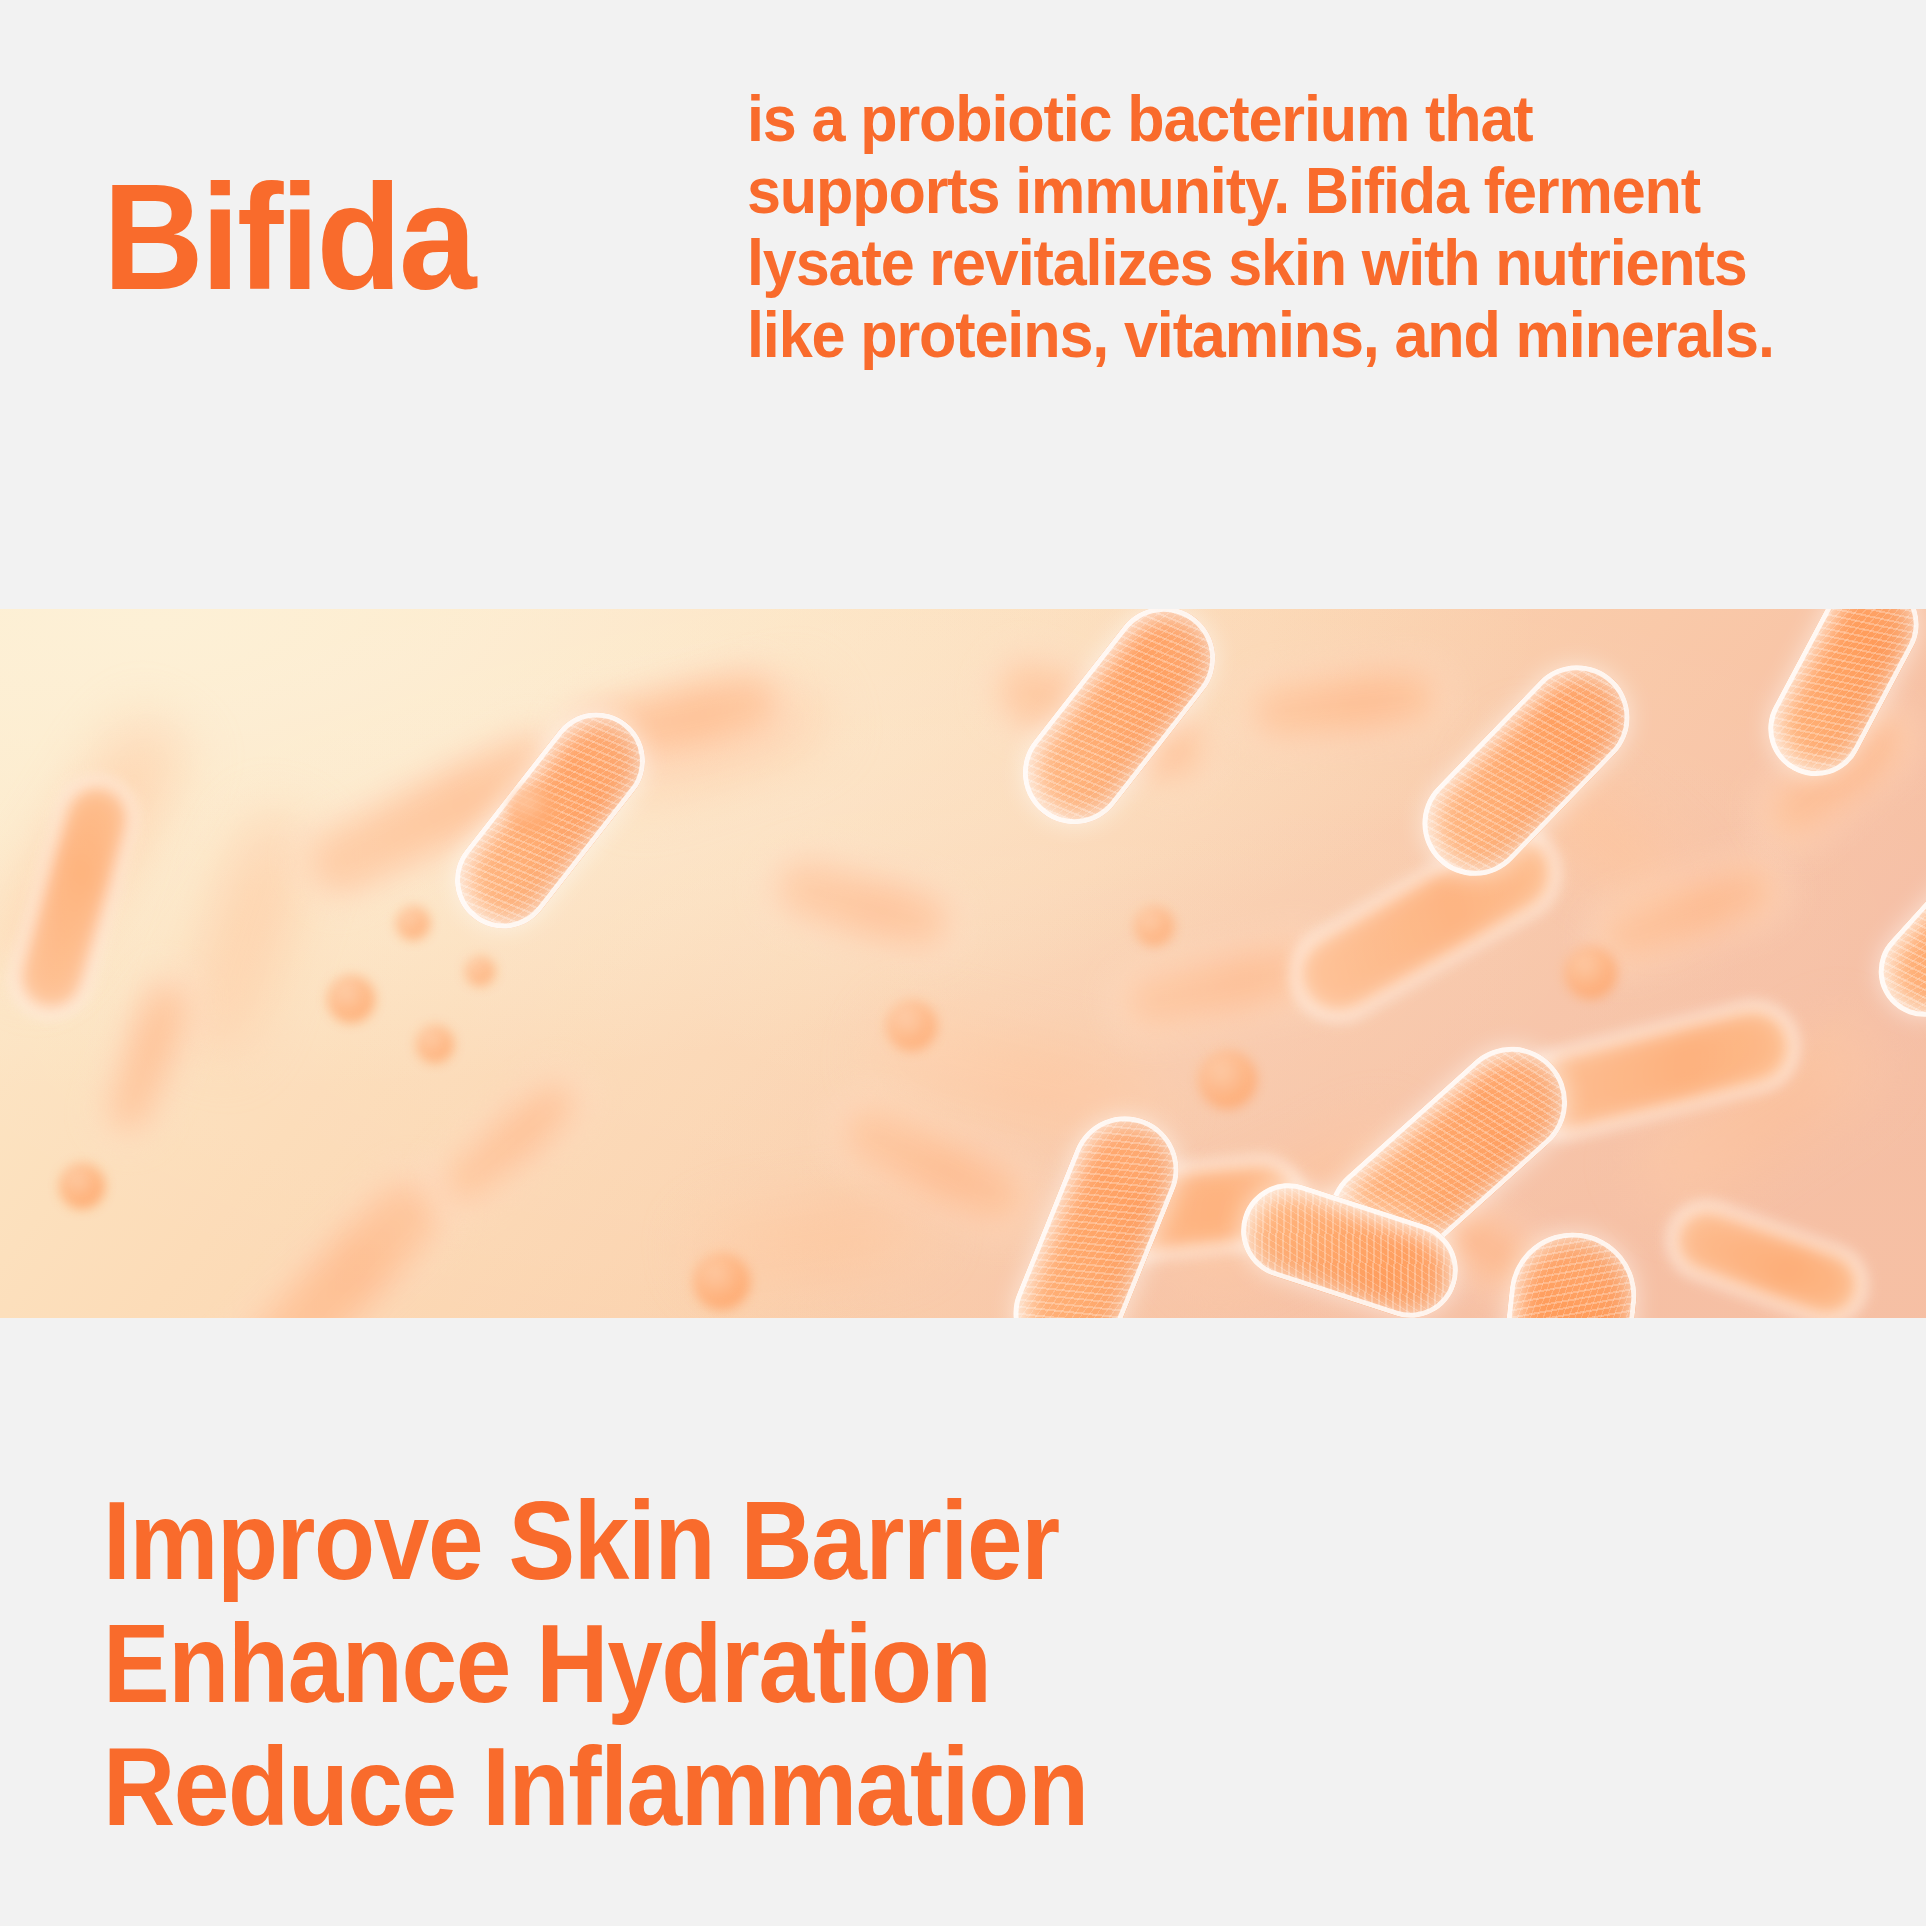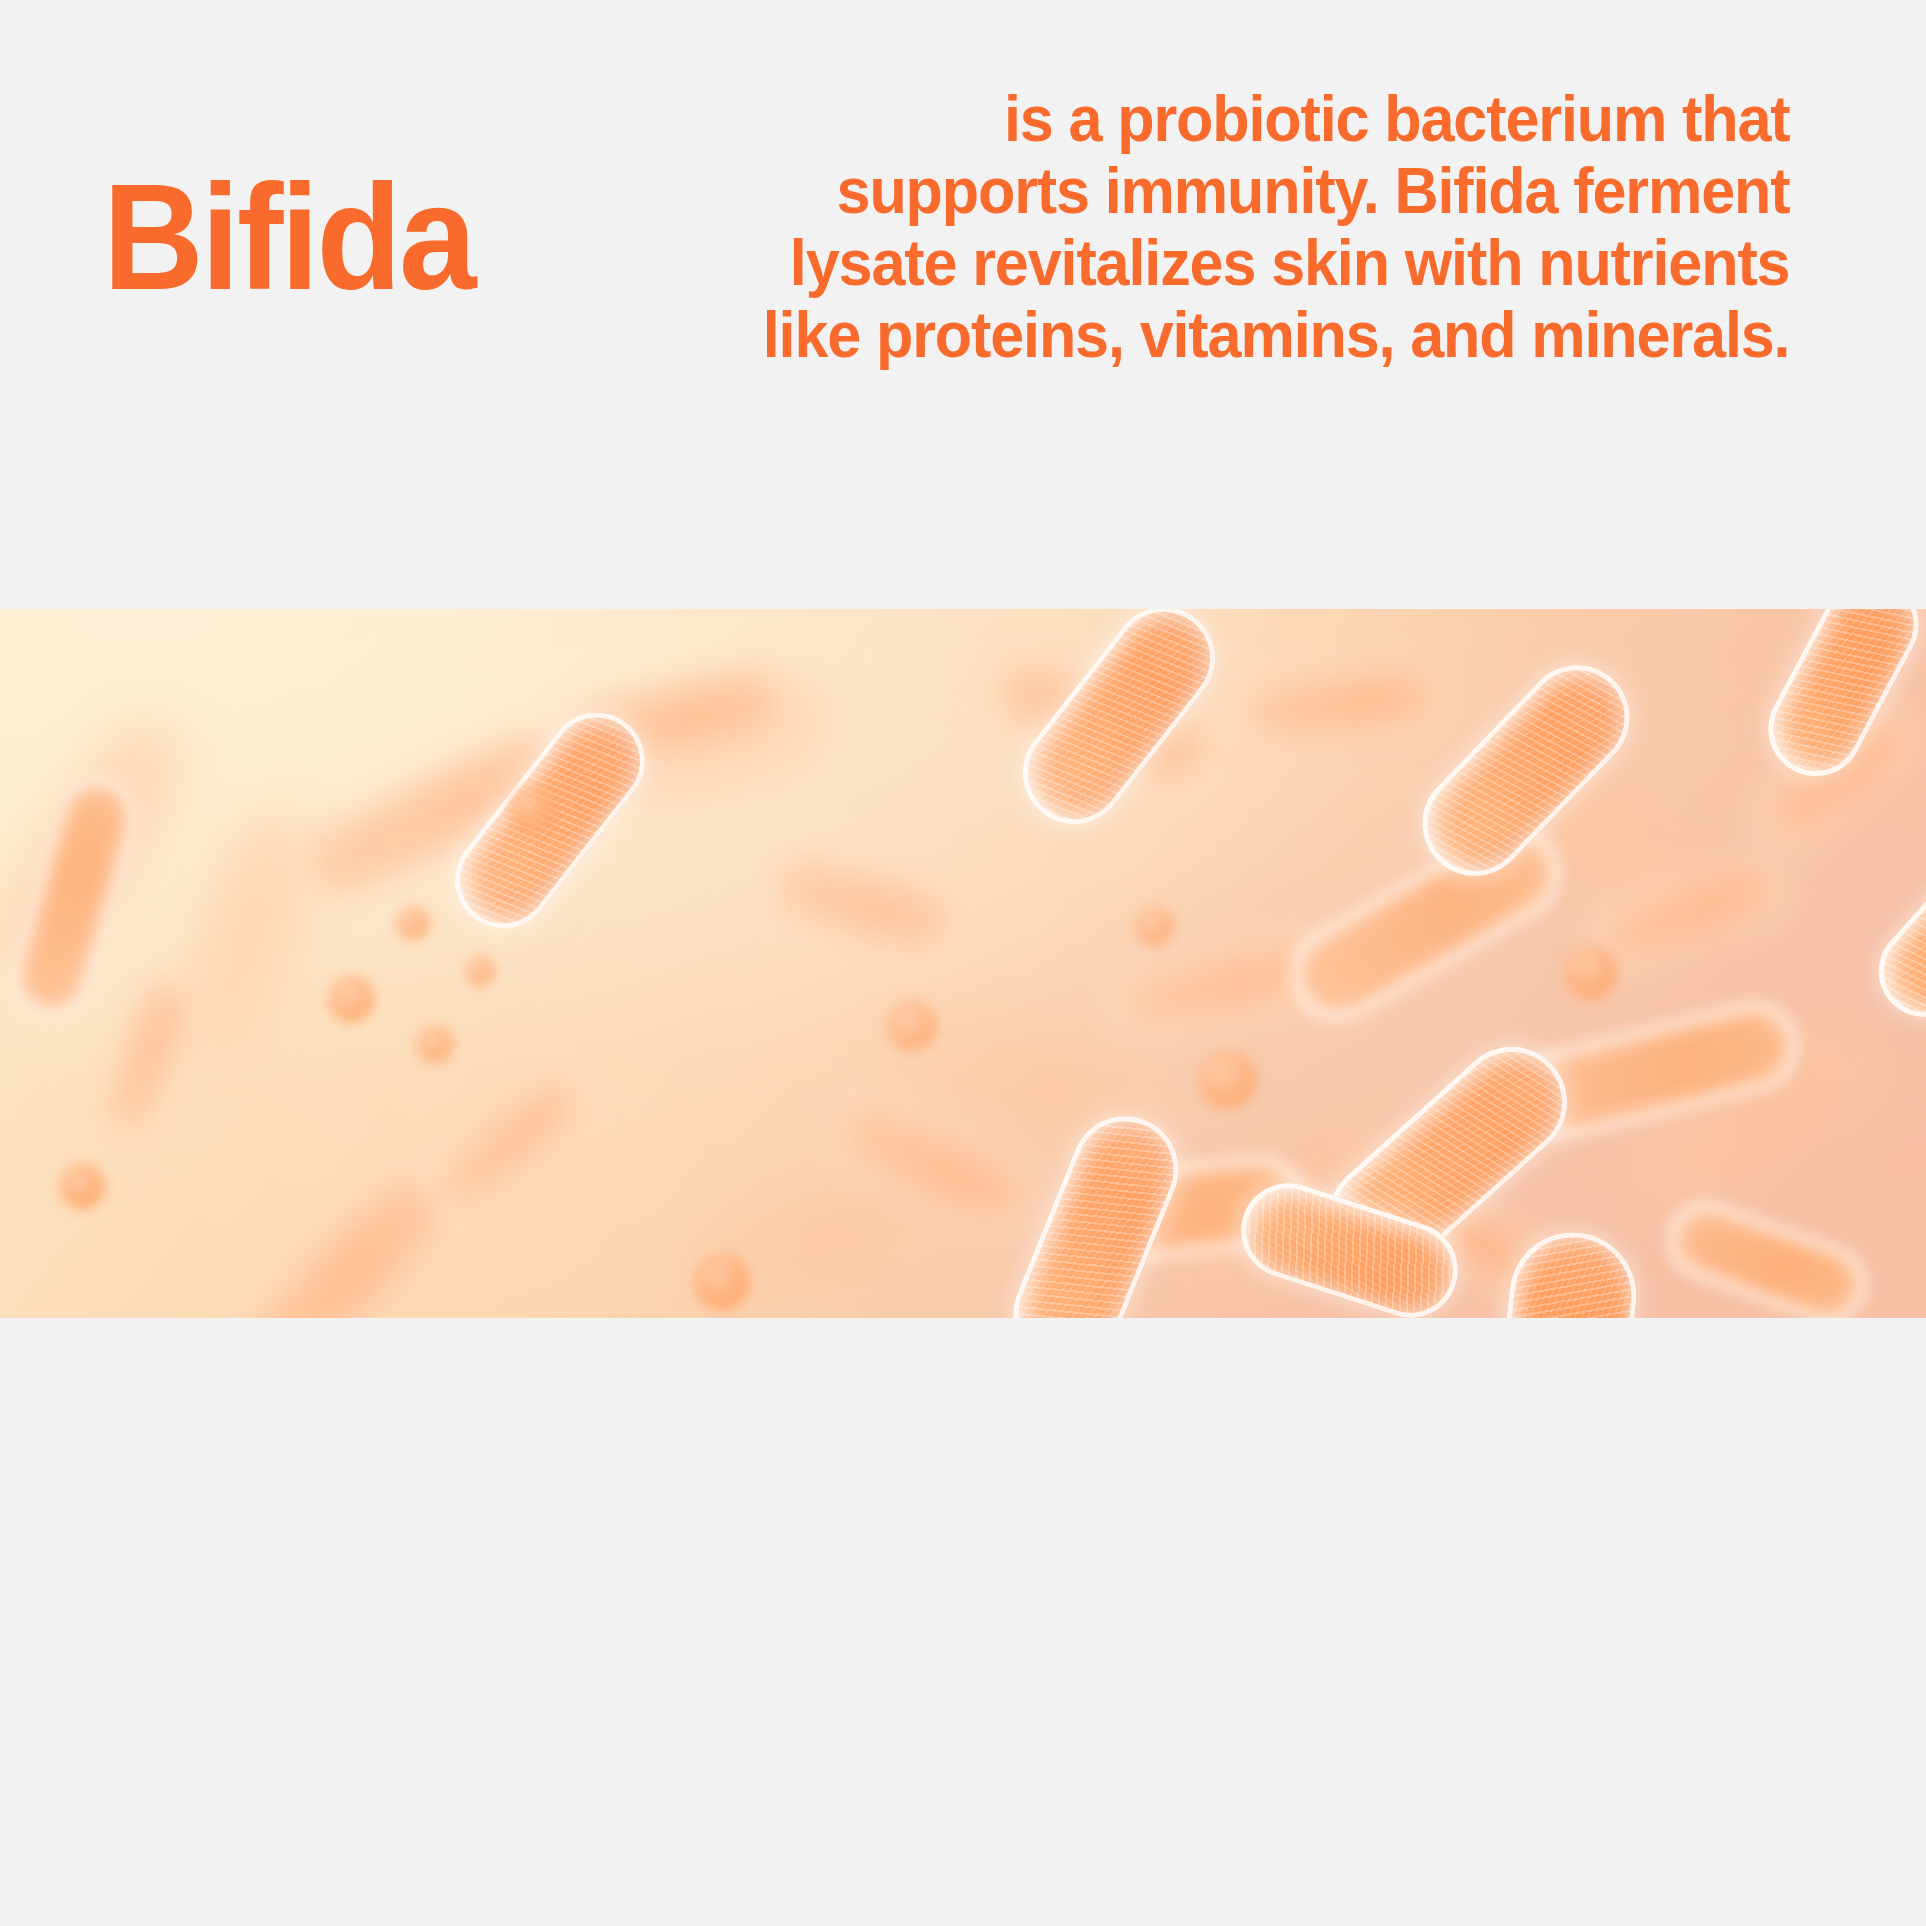--- a/index.html
+++ b/index.html
@@ -9,21 +9,20 @@
     font-family:"Liberation Sans", sans-serif;
     overflow:hidden;
     position:relative;
   }
   .page{position:relative;width:1927px;height:1927px;background:#f2f2f2;overflow:hidden;}
 
   
   .top-section{
     position:absolute;left:0;top:0;width:1927px;height:609px;
     background:#f2f2f2;
-    text-align:right;
   }
   .headline{
     position:absolute;left:103px;top:61px;
     color:#f96b2c;
     font-size:150px;
     font-weight:700;
     letter-spacing:-3px;
     line-height:1.0;
     transform:scaleX(0.93);
     transform-origin:left top;
@@ -189,15 +188,22 @@
     <div class="dot" style="left:1198px; top:441px; width:59px;  height:59px;"></div>
     <div class="dot" style="left:886px;  top:391px; width:51px;  height:51px;"></div>
     <div class="dot" style="left:59px;   top:554px; width:46px;  height:46px;"></div>
     <div class="dot" style="left:1134px; top:297px; width:40px;  height:40px;"></div>
     <div class="dot" style="left:1564px; top:337px; width:53px;  height:53px;"></div>
     <div class="dot" style="left:693px;  top:644px; width:57px;  height:57px;"></div>
 
     <div class="band-vignette"></div>
   </section>
 
+  <section class="bottom-section">
+    <div class="benefits">
+      <span class="benefit-line">Improve Skin Barrier</span>
+      <span class="benefit-line">Enhance Hydration</span>
+      <span class="benefit-line">Reduce Inflammation</span>
+    </div>
+  </section>
 
 </div>
 
 
 </body></html>

